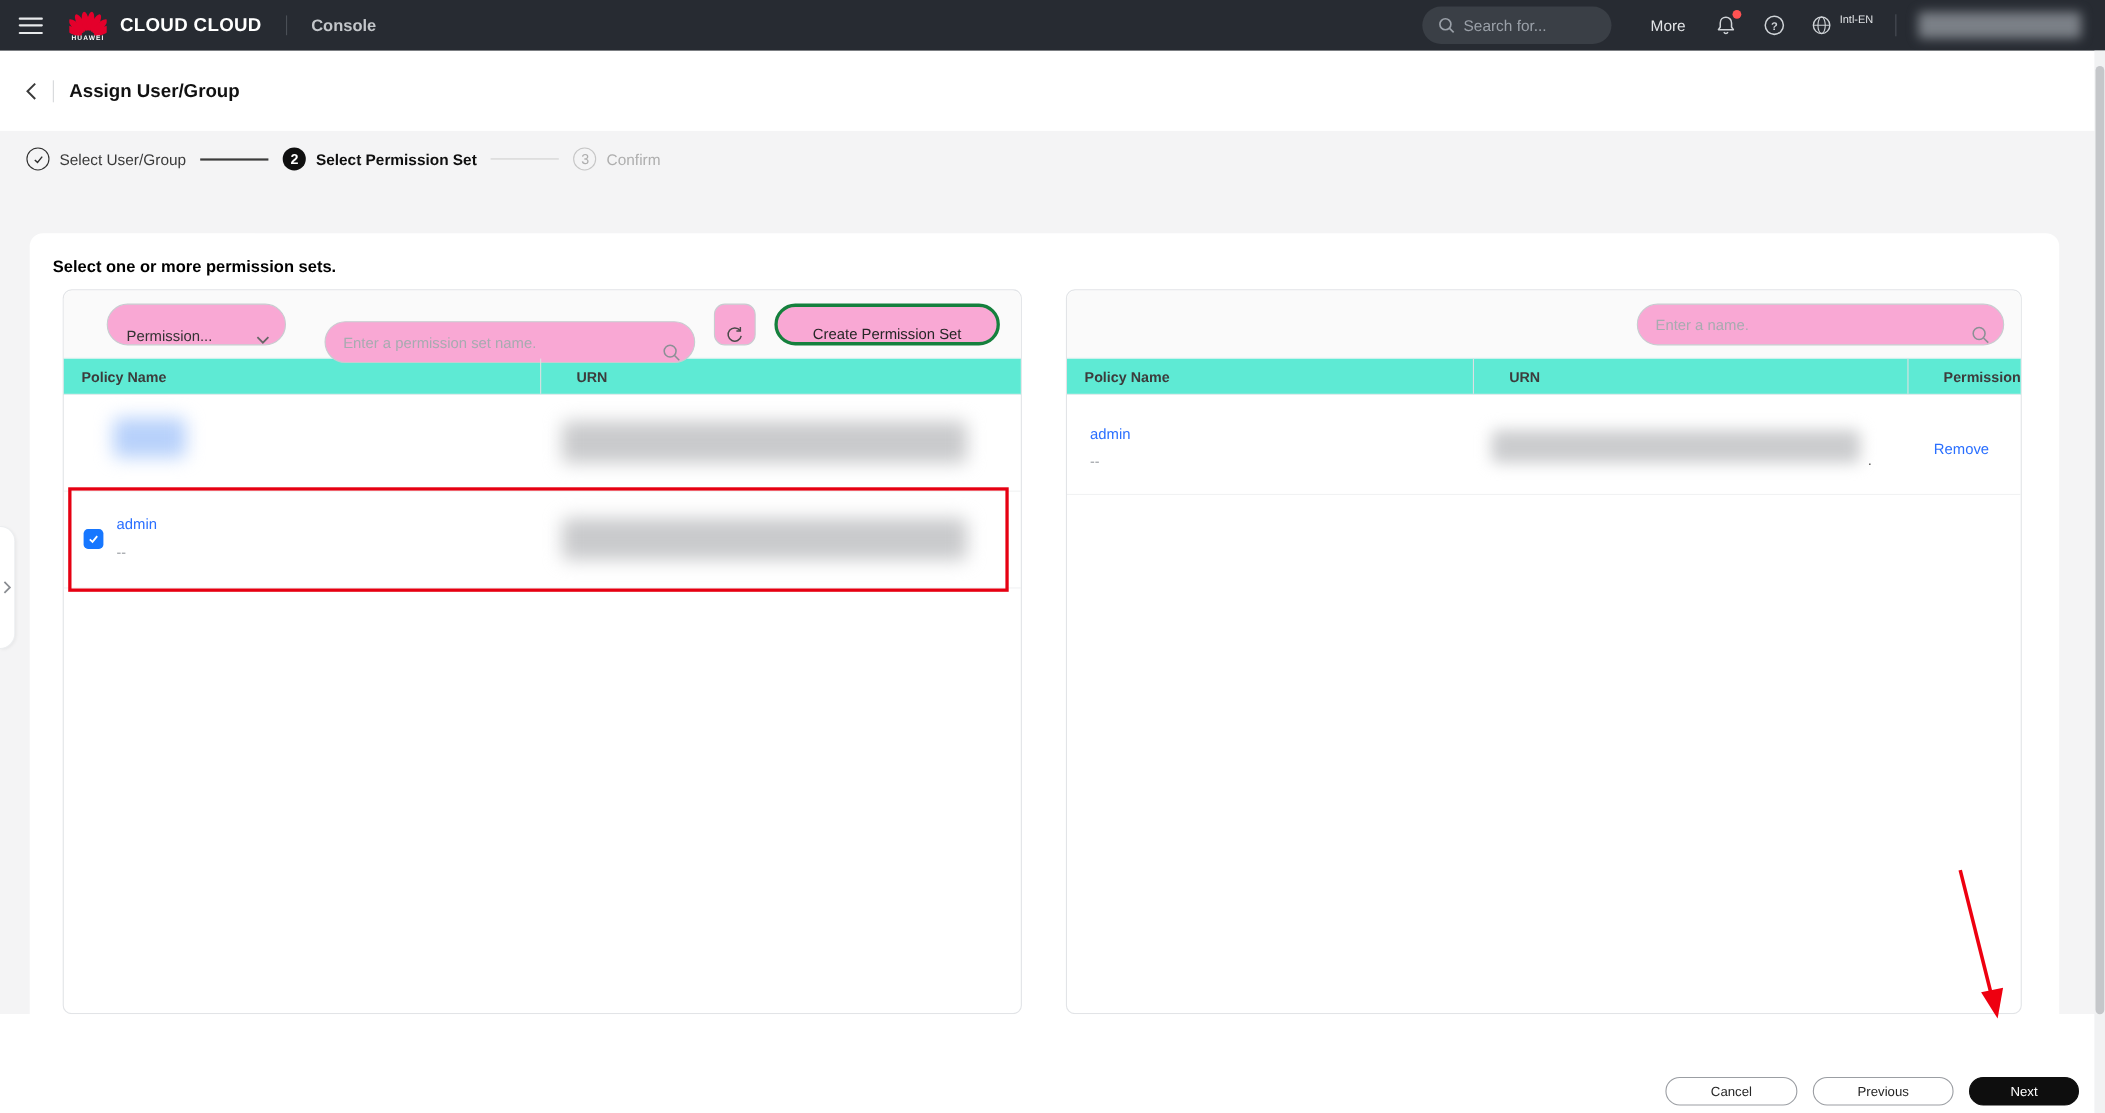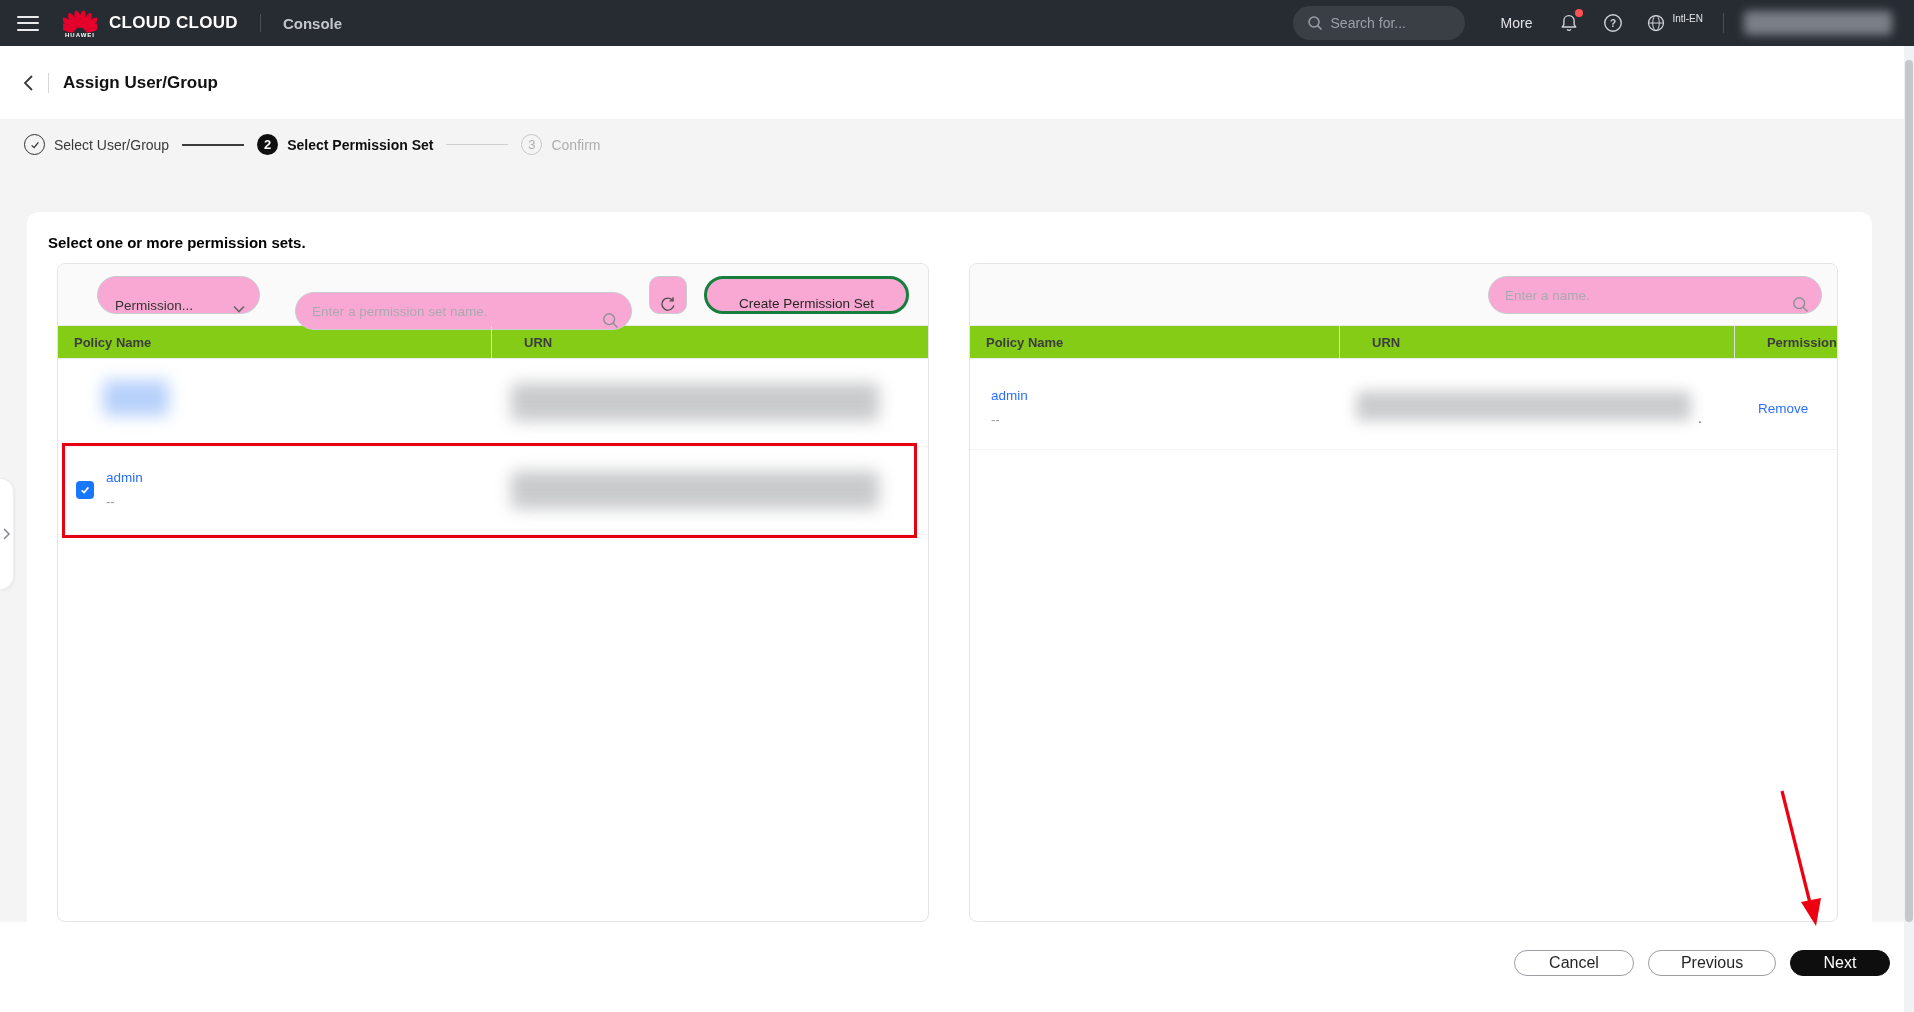--- a/index.html
+++ b/index.html
@@ -56,21 +56,21 @@
   .filter-band{height:62px;background:#fafafa;border-bottom:1px solid #e8eaec;border-radius:8px 8px 0 0;position:relative;}
   .ctrl{position:absolute;top:12px;height:38px;background:#f9a8d4;border:1px solid #c8ccd0;display:flex;align-items:flex-end;font-size:13.5px;}
   .dd{left:39px;width:163px;border-radius:19px;padding:0 14px 0 17px;justify-content:space-between;color:#333;cursor:pointer;}
   .srch{border-radius:19px;padding:0 12px 0 4px;}
   .srch input{border:none;outline:none;flex:1;height:100%;font-size:13.5px;color:#333;padding-left:12px;background:transparent;font-family:inherit;}
   .srch input::placeholder{color:#a7abb0;}
   .srch-l{left:237px;width:337px;margin-top:16px;}
   .srch-r{right:15px;width:334px;}
   .refresh-btn{left:591px;width:38px;border-radius:10px;justify-content:center;cursor:pointer;}
   .create-btn{left:646px;width:205px;border-radius:19px;border:3px solid #15803d;justify-content:center;color:#262626;cursor:pointer;}
-  .thead{height:33px;background:#84cc16;display:flex;align-items:center;font-size:13px;font-weight:bold;color:#3c3c3c;border-bottom:1px solid #ebedef;}
+  .thead{height:33px;background:#5eead4;display:flex;align-items:center;font-size:13px;font-weight:bold;color:#3c3c3c;border-bottom:1px solid #ebedef;}
   .th{padding-left:16px;position:relative;height:100%;display:flex;align-items:center;}
   .th + .th{border-left:1px solid #dddfe2;padding-left:32px;}
   .col-name-l{width:433px;} .col-urn-l{flex:1;}
   .col-name-r{width:374px;} .col-urn-r{width:400px;} .col-op-r{flex:1;padding-left:14px;}
   .trow{display:flex;border-bottom:1px solid #f1f2f3;position:relative;}
   .trow-l{height:88px;} .trow-r{height:91px;}
   .cell{position:relative;height:100%;}
   .blur-name{position:absolute;left:45px;top:21px;width:66px;height:36px;background:#b7d1fb;border-radius:5px;filter:blur(8px);}
   .blur-urn{position:absolute;left:20px;top:24px;width:368px;height:38px;background:#c9cacc;border-radius:5px;filter:blur(8px);}
   .blur-urn-r{position:absolute;left:12px;top:32px;width:335px;height:30px;background:#cbccce;border-radius:5px;filter:blur(7px);}
@@ -78,21 +78,21 @@
   .cbx{position:absolute;left:18px;top:34px;width:18px;height:18px;border-radius:4px;background:#1777ff;display:flex;align-items:center;justify-content:center;cursor:pointer;}
   .name-blk{position:absolute;left:48px;top:21px;}
   .name-blk-r{position:absolute;left:21px;top:27px;}
   .lnk{color:#2a6fff;font-size:13.5px;cursor:pointer;text-decoration:none;display:inline-block;}
   .sub{color:#989ca1;font-size:13px;margin-top:8px;}
   .remove-lnk{position:absolute;left:14px;top:42px;}
   .hl-box{position:absolute;left:4px;top:179px;width:855px;height:95px;border:3px solid #e60012;pointer-events:none;z-index:5;}
   
   .footer{position:absolute;left:0;top:922px;width:1914px;height:90px;background:#fff;z-index:10;}
   .foot-btns{position:absolute;right:24px;top:28px;display:flex;gap:14px;}
-  .btn{height:26px;border-radius:19px;display:flex;align-items:center;justify-content:center;font-size:16px;cursor:pointer;background:#fff;border:1px solid #9b9ea3;color:#262626;}
+  .btn{height:26px;border-radius:19px;display:flex;align-items:center;justify-content:center;font-size:12px;cursor:pointer;background:#fff;border:1px solid #9b9ea3;color:#262626;margin-top:29px;}
   .btn-cancel{width:120px;} .btn-prev{width:128px;}
   .btn-next{width:100px;background:#0e0e0e;border:1px solid #0e0e0e;color:#fff;}
   
   .drawer{position:absolute;left:0;top:478px;width:14px;height:112px;background:#fff;border:1px solid #eceef0;border-left:none;border-radius:0 14px 14px 0;z-index:12;display:flex;align-items:center;justify-content:center;cursor:pointer;box-shadow:1px 1px 3px rgba(0,0,0,.05);}
   
   .arrow-svg{position:absolute;left:1750px;top:783px;z-index:40;pointer-events:none;}
   
   .sbar{position:absolute;right:0;top:46px;width:10px;height:966px;background:#f1f2f3;z-index:50;}
   .sthumb{position:absolute;left:1px;top:14px;width:8px;height:862px;background:#c5c7ca;border-radius:4px;}
 </style>

